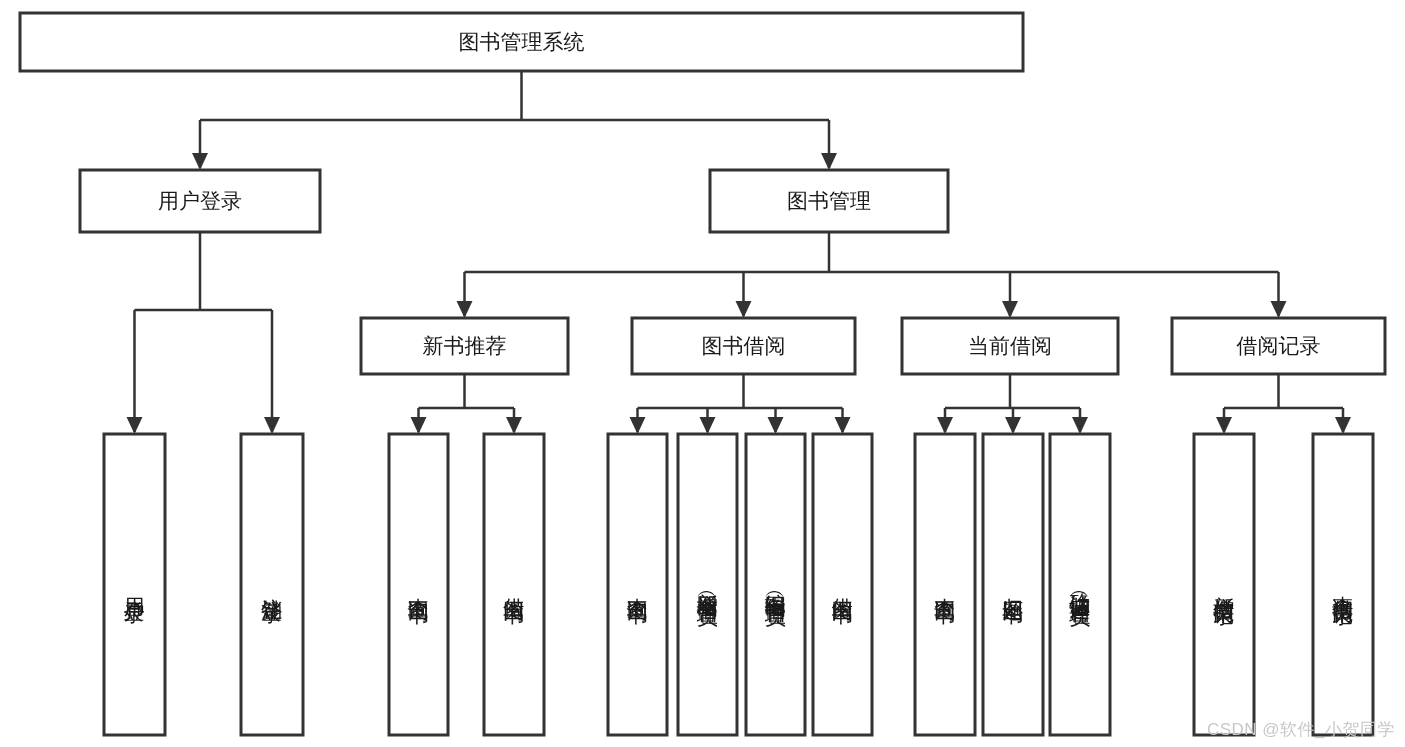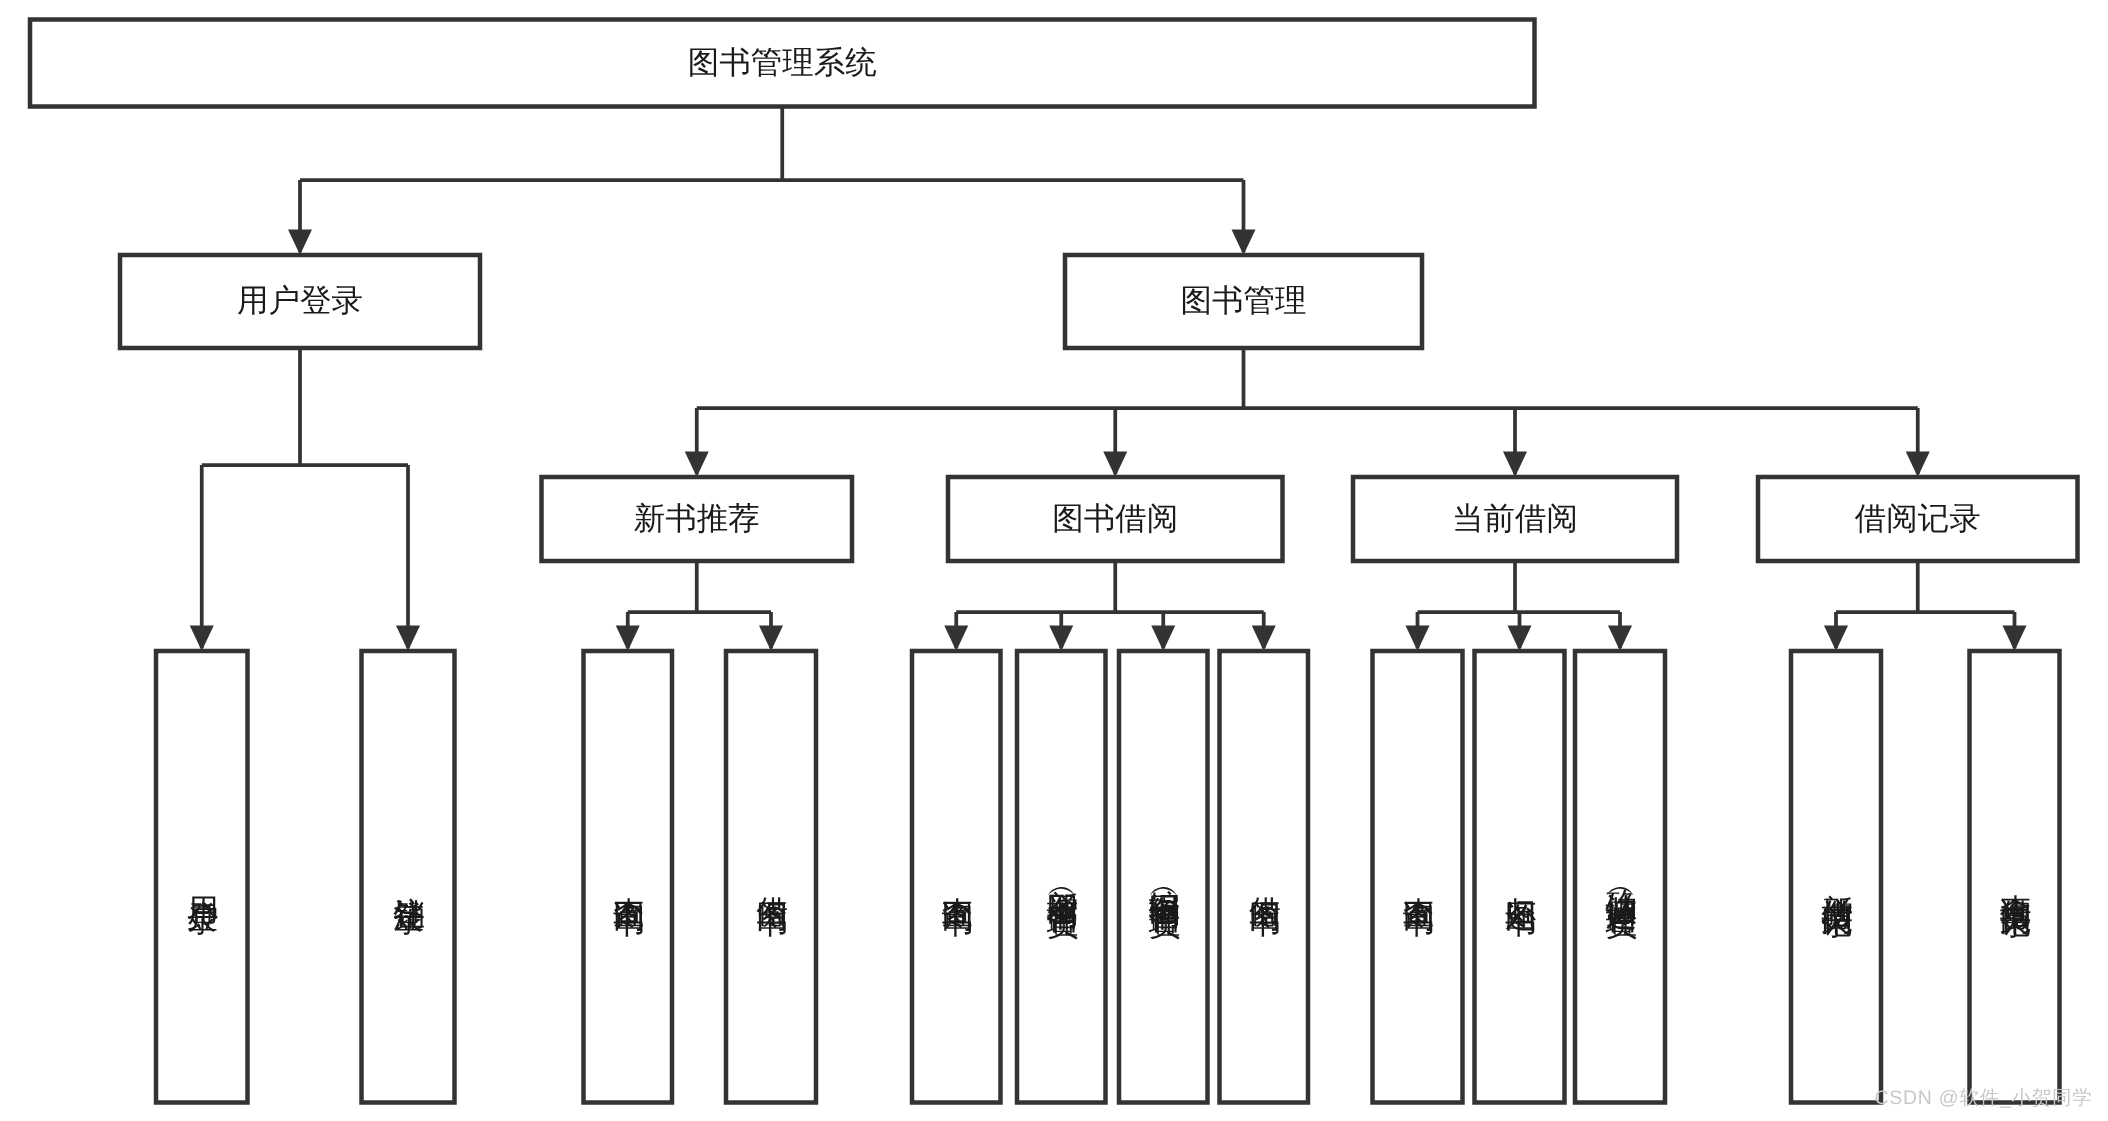--- a/index.html
+++ b/index.html
@@ -65,21 +65,21 @@
     color: #1a1a1a;
     letter-spacing: 2px;
     white-space: nowrap;
     text-align: center;
   }
   #watermark {
     position: absolute;
     right: 10px;
     bottom: 6px;
     font-family: "Liberation Sans", "DejaVu Sans", sans-serif;
-    font-size: 13px;
+    font-size: 17px;
     color: #c8c8c8;
     letter-spacing: 0.5px;
     white-space: nowrap;
     pointer-events: none;
   }
 </style>
 </head>
 <body>
 
 <div id="diagram-root">

